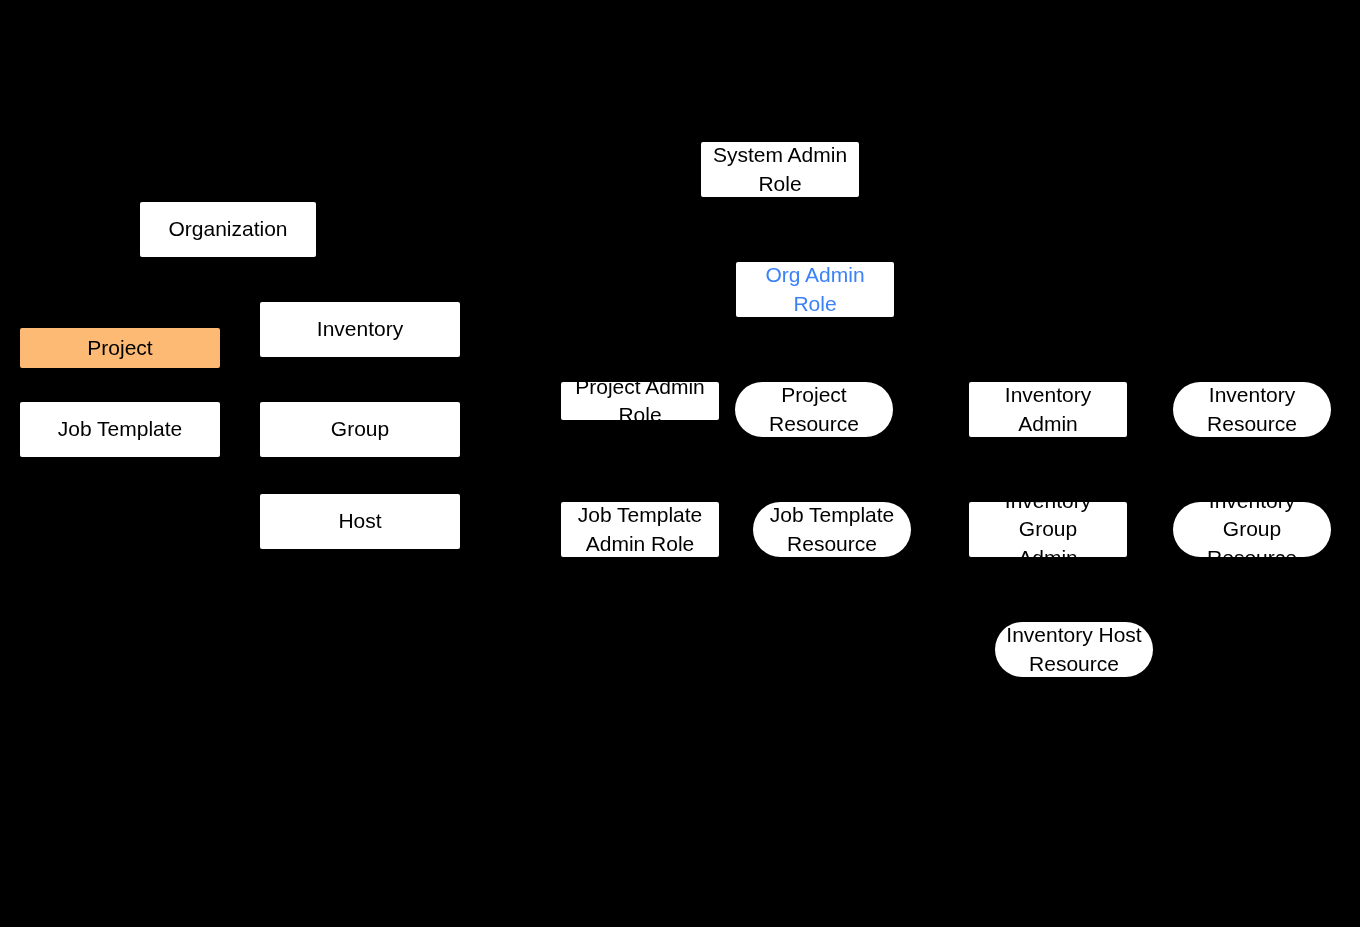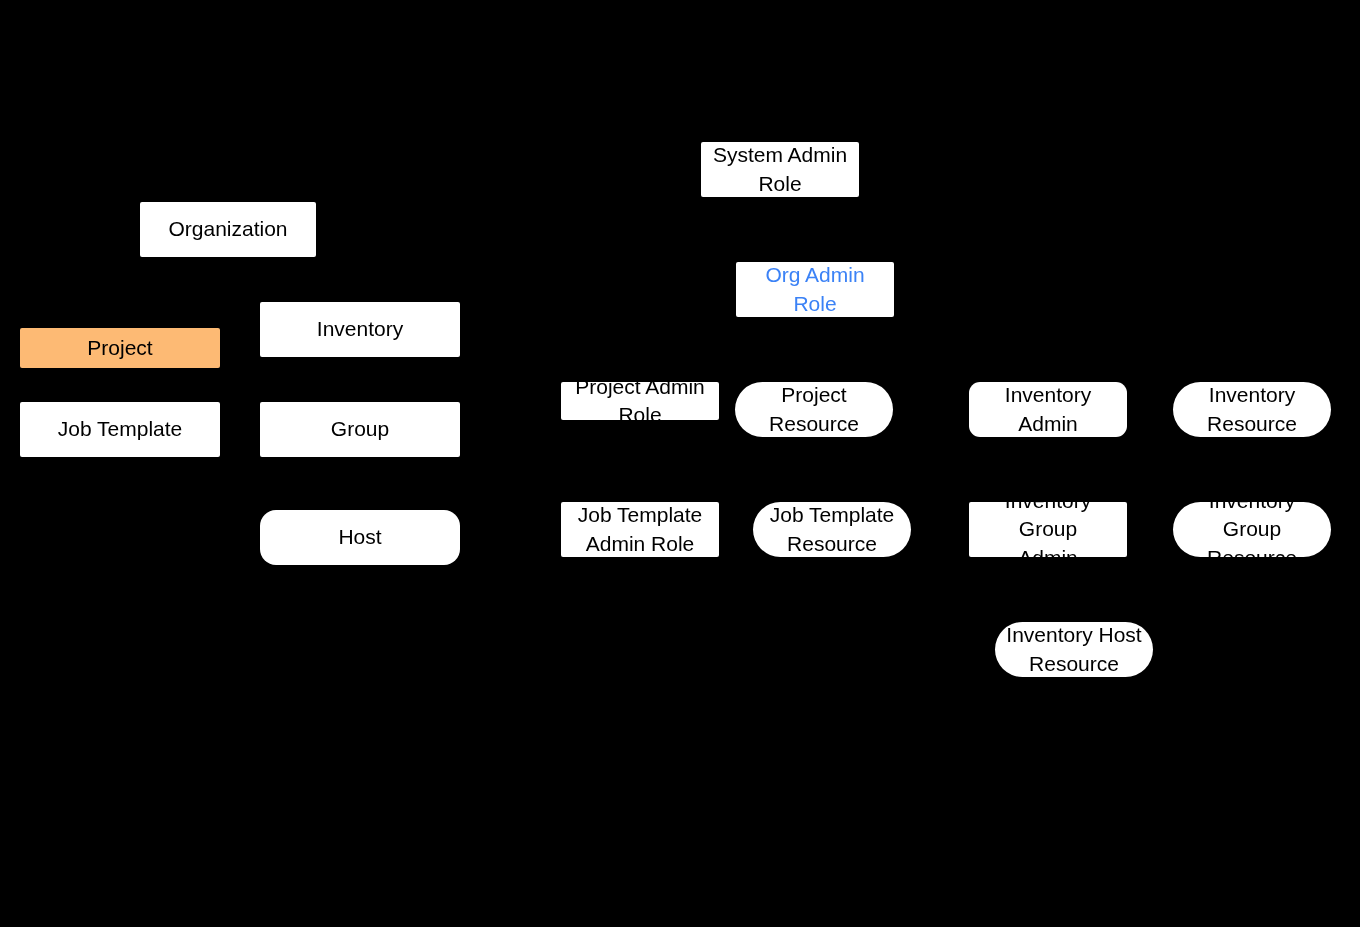--- a/index.html
+++ b/index.html
@@ -38,28 +38,28 @@
 </style>
 </head>
 <body>
 
 <div id="canvas" style="background: rgb(0, 0, 0);">
     <div class="node rect" style="left: 140px; top: 202px; width: 176px; height: 55px; background: rgb(255, 255, 255); color: rgb(0, 0, 0);">Organization</div>
     <div class="node rect" style="left: 20px; top: 302px; width: 200px; height: 40px; background: #fdba74; color: rgb(0, 0, 0); margin-top: 26px;">Project</div>
     <div class="node rect" style="left: 260px; top: 302px; width: 200px; height: 55px; background: rgb(255, 255, 255); color: rgb(0, 0, 0);">Inventory</div>
     <div class="node rect" style="left: 20px; top: 402px; width: 200px; height: 55px; background: rgb(255, 255, 255); color: rgb(0, 0, 0);">Job Template</div>
     <div class="node rect" style="left: 260px; top: 402px; width: 200px; height: 55px; background: rgb(255, 255, 255); color: rgb(0, 0, 0);">Group</div>
-    <div class="node rect" style="left: 260px; top: 510px; width: 200px; height: 55px; background: rgb(255, 255, 255); color: rgb(0, 0, 0); border-radius: 16px;">Host</div>
+    <div class="node rect" style="left: 260px; top: 494px; width: 200px; height: 55px; background: rgb(255, 255, 255); color: rgb(0, 0, 0);">Host</div>
     <div class="node rect" style="left: 701px; top: 142px; width: 158px; height: 55px; background: rgb(255, 255, 255); color: rgb(0, 0, 0);">System Admin
 Role</div>
     <div class="node rect" style="left: 701px; top: 262px; width: 158px; height: 55px; background: rgb(255, 255, 255); color: #3b82f6; margin-left: 35px;">Org Admin Role</div>
     <div class="node rect" style="left: 561px; top: 382px; width: 158px; height: 38px; background: rgb(255, 255, 255); color: rgb(0, 0, 0);">Project Admin
 Role</div>
     <div class="node pill" style="left: 735px; top: 382px; width: 158px; height: 55px; background: rgb(255, 255, 255); color: rgb(0, 0, 0);">Project Resource</div>
-    <div class="node rect" style="left: 969px; top: 382px; width: 158px; height: 55px; background: rgb(255, 255, 255); color: rgb(0, 0, 0); border-radius: 11px;">Inventory Admin</div>
+    <div class="node rect" style="left: 969px; top: 382px; width: 158px; height: 55px; background: rgb(255, 255, 255); color: rgb(0, 0, 0);">Inventory Admin</div>
     <div class="node pill" style="left: 1173px; top: 382px; width: 158px; height: 55px; background: rgb(255, 255, 255); color: rgb(0, 0, 0);">Inventory
 Resource</div>
     <div class="node rect" style="left: 561px; top: 502px; width: 158px; height: 55px; background: rgb(255, 255, 255); color: rgb(0, 0, 0);">Job Template
 Admin Role</div>
     <div class="node pill" style="left: 753px; top: 502px; width: 158px; height: 55px; background: rgb(255, 255, 255); color: rgb(0, 0, 0);">Job Template
 Resource</div>
     <div class="node rect" style="left: 969px; top: 502px; width: 158px; height: 55px; background: rgb(255, 255, 255); color: rgb(0, 0, 0);">Inventory Group
 Admin</div>
     <div class="node pill" style="left: 1173px; top: 502px; width: 158px; height: 55px; background: rgb(255, 255, 255); color: rgb(0, 0, 0);">Inventory Group
 Resource</div>

